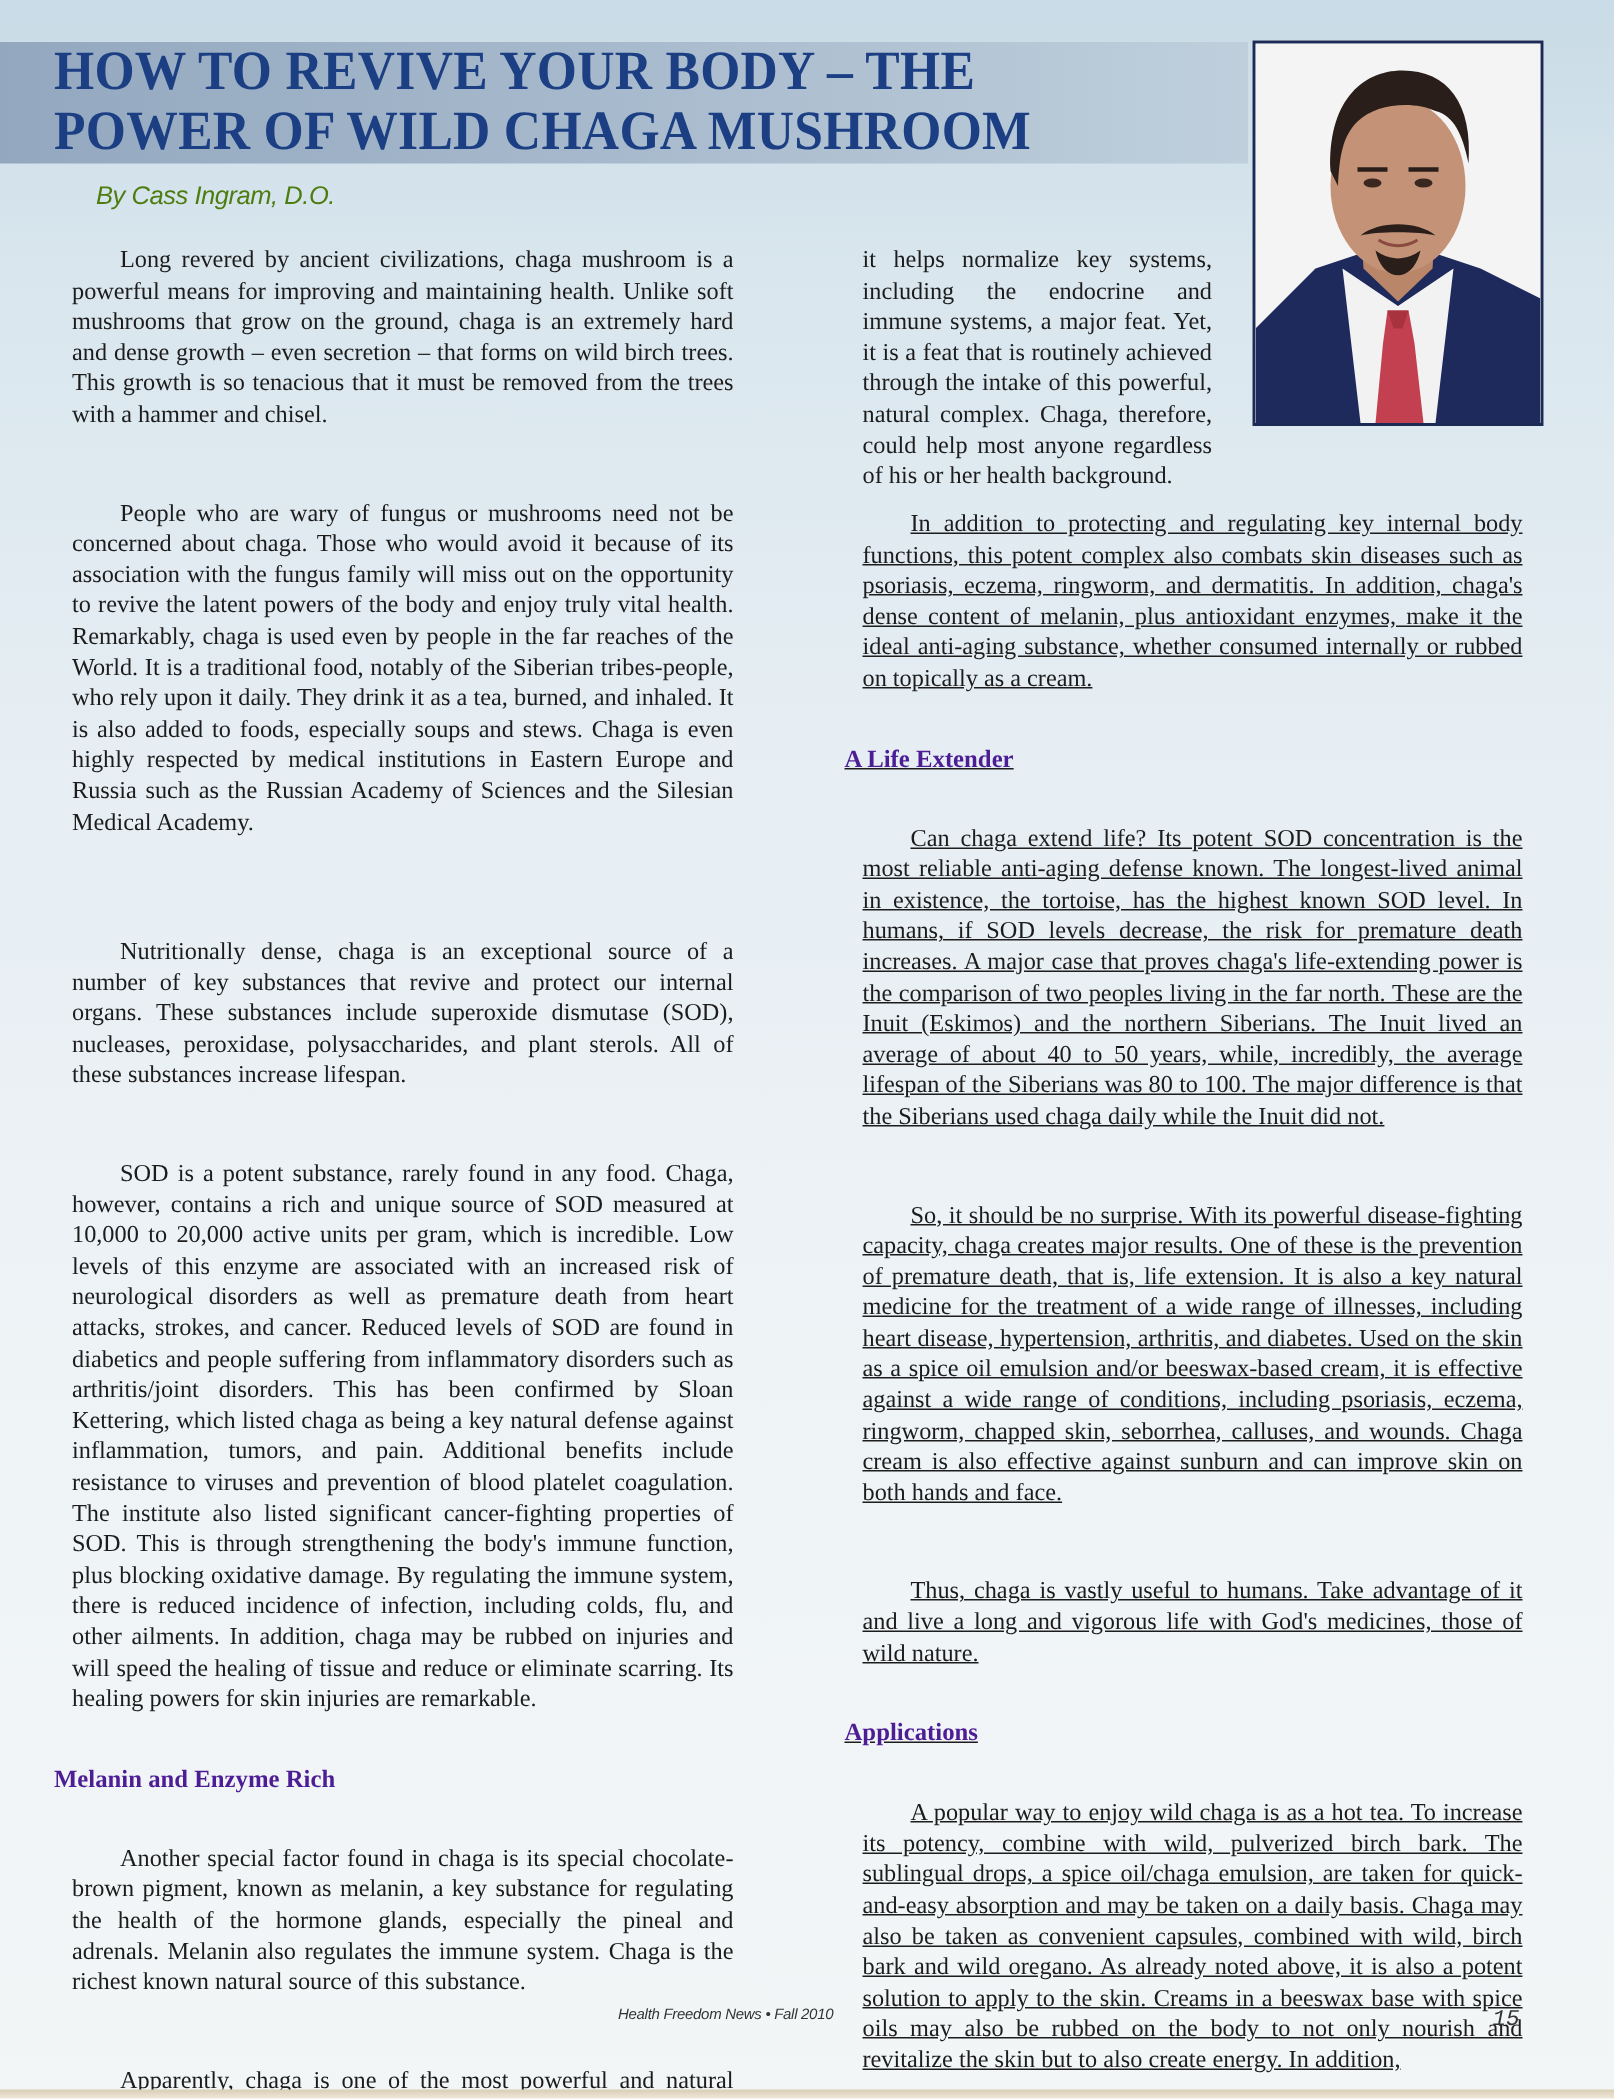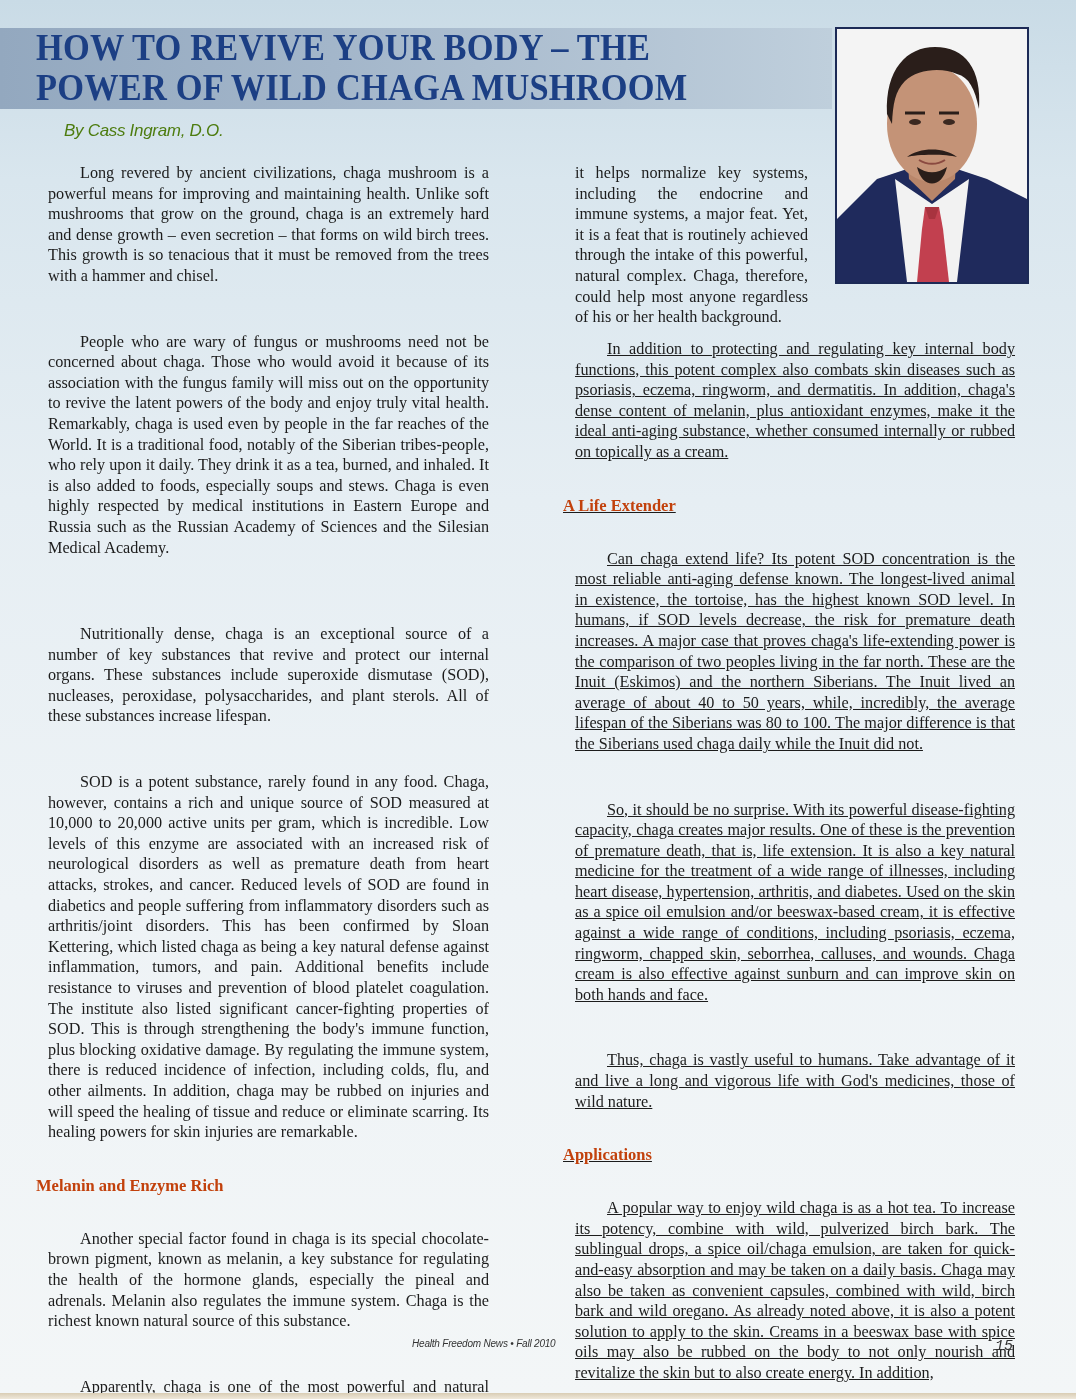--- a/index.html
+++ b/index.html
@@ -30,21 +30,21 @@
   }
   .photo {
     position: absolute; left: 835px; top: 27px; width: 190px; height: 253px;
     border: 2px solid #1c2a56; background: #f6f6f6; overflow: hidden;
   }
   .photo svg { display: block; width: 100%; height: 100%; }
   .col { position: absolute; font-size: 16.2px; line-height: 20.6px; text-align: justify; hyphens: auto; }
   .col p { margin: 12px; text-indent: 32px; }
   .col .gap { height: 21px; }
   .col h2 {
-    margin: 0; font-size: 16.5px; font-weight: bold; color: #c2410c;
+    margin: 0; font-size: 16.5px; font-weight: bold; color: #4c1d95;
     line-height: 20px; text-indent: 0;
   }
   .left  { left: 36px; top: 151px; width: 465px; }
   .right-top { left: 563px; top: 151px; width: 257px; }
   .right { left: 563px; top: 327px; width: 464px; text-decoration: underline; }
   .continued {
     text-align: right; font-family: "Liberation Sans", "DejaVu Sans", sans-serif;
     font-style: italic; font-size: 14px; line-height: 20px; color: #1a1a1a;
   }
   .footer-pub {

